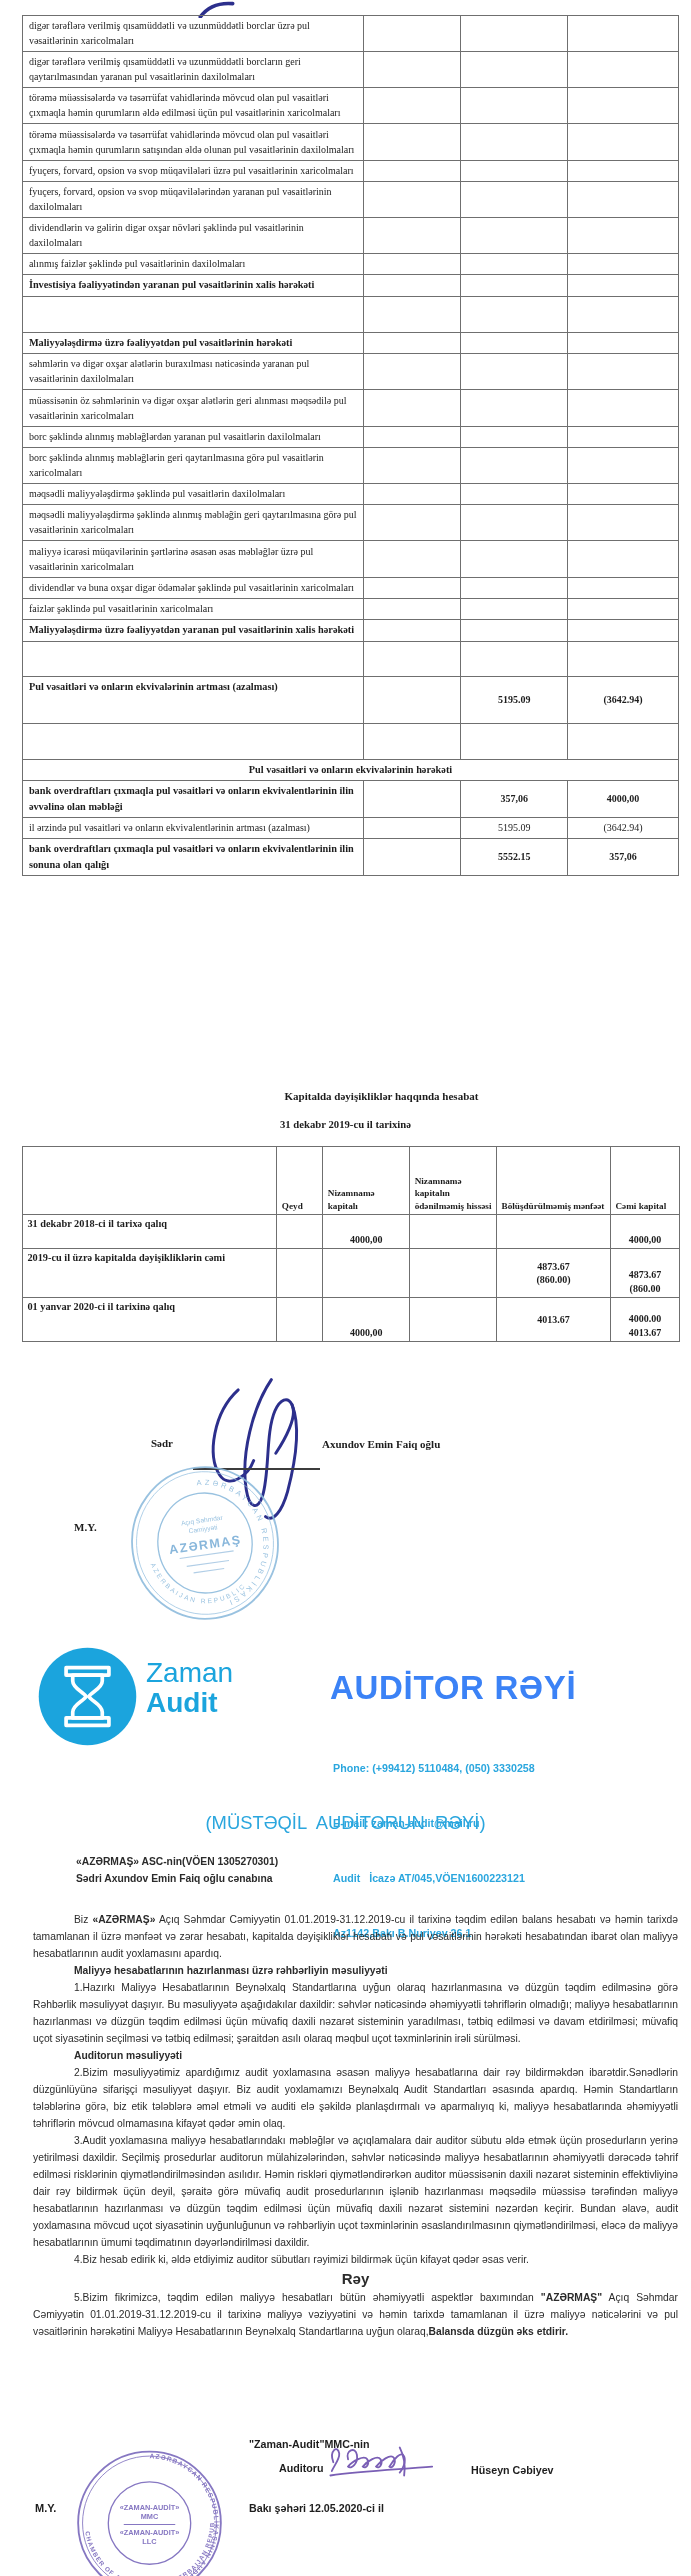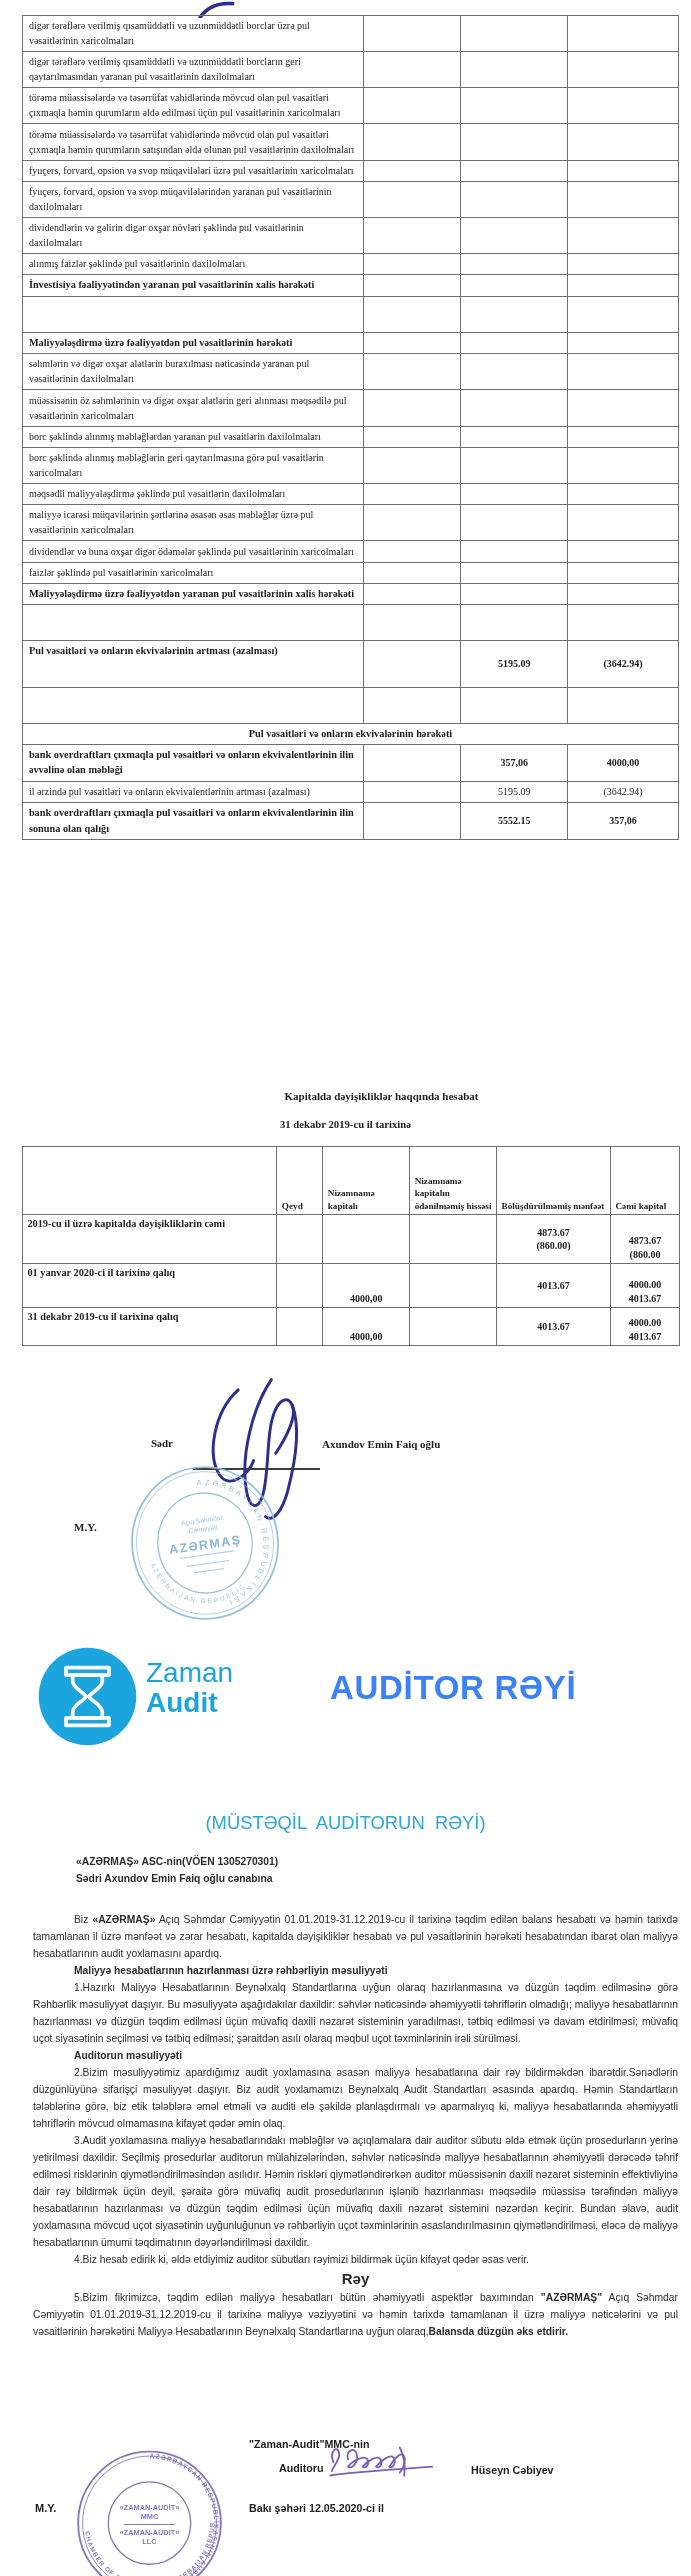--- a/index.html
+++ b/index.html
@@ -181,20 +181,26 @@
           <td class="num"></td>
         </tr>
         <tr>
           <td class="lbl">borc şəklində alınmış məbləğlərin geri qaytarılmasına görə pul vəsaitlərin xaricolmaları</td>
           <td class="num"></td>
           <td class="num"></td>
           <td class="num"></td>
         </tr>
         <tr>
           <td class="lbl">məqsədli maliyyələşdirmə şəklində pul vəsaitlərin daxilolmaları</td>
+          <td class="num"></td>
+          <td class="num"></td>
+          <td class="num"></td>
+        </tr>
+        <tr>
+          <td class="lbl">məqsədli maliyyələşdirmə şəklində alınmış məbləğin geri qaytarılmasına görə pul vəsaitlərinin xaricolmaları</td>
           <td class="num"></td>
           <td class="num"></td>
           <td class="num"></td>
         </tr>
         <tr>
           <td class="lbl">maliyyə icarəsi müqavilərinin şərtlərinə əsasən əsas məbləğlər üzrə pul vəsaitlərinin xaricolmaları</td>
           <td class="num"></td>
           <td class="num"></td>
           <td class="num"></td>
         </tr>
@@ -274,41 +280,40 @@
       <tr>
         <th></th>
         <th>Qeyd</th>
         <th>Nizamnamə kapitalı</th>
         <th>Nizamnamə kapitalın ödənilməmiş hissəsi</th>
         <th>Bölüşdürülməmiş mənfəət</th>
         <th>Cəmi kapital</th>
       </tr>
     </thead>
     <tbody id="cap-body">
+        <tr style="height: 34px;">
+          <td class="lbl">31 dekabr 2018-ci il tarixə qalıq</td>
+          <td class="val vm"></td>
+          <td class="val vb">4000,00</td>
+          <td class="val vm"></td>
+          <td class="val vm"></td>
+          <td class="val vb">4000,00</td>
+        </tr>
         <tr style="height: 49px;">
           <td class="lbl">2019-cu il üzrə kapitalda dəyişikliklərin cəmi</td>
           <td class="val vm"></td>
           <td class="val vb"></td>
           <td class="val vm"></td>
           <td class="val vm">4873.67
 (860.00)</td>
           <td class="val vb">4873.67
 (860.00</td>
         </tr>
         <tr style="height: 44px;">
           <td class="lbl">01 yanvar 2020-ci il tarixinə qalıq</td>
-          <td class="val vm"></td>
-          <td class="val vb">4000,00</td>
-          <td class="val vm"></td>
-          <td class="val vm">4013.67</td>
-          <td class="val vb">4000.00
-4013.67</td>
-        </tr>
-        <tr style="height: 38px;">
-          <td class="lbl">31 dekabr 2019-cu il tarixinə qalıq</td>
           <td class="val vm"></td>
           <td class="val vb">4000,00</td>
           <td class="val vm"></td>
           <td class="val vm">4013.67</td>
           <td class="val vb">4000.00
 4013.67</td>
         </tr>
       </tbody>
   </table>
 
@@ -356,20 +361,26 @@
       <rect x="38" y="28" width="58" height="10"></rect>
       <rect x="38" y="96" width="58" height="10"></rect>
       <path d="M 47,38 L 87,38 L 87,46 C 87,56 72,61 69,67 C 72,73 87,78 87,88 L 87,96 L 47,96 L 47,88 C 47,78 62,73 65,67 C 62,61 47,56 47,46 Z"></path>
     </g>
   </svg>
   <div class="logo-words">
     <div class="w1">Zaman</div>
     <div class="w2">Audit</div>
   </div>
   <div class="audit-title">AUDİTOR RƏYİ</div>
+  <div class="contact">
+    <div>Phone: (+99412) 5110484, (050) 3330258</div>
+    <div>E-mail: zaman-audit@mail.ru</div>
+    <div>Audit   İcazə AT/045,VÖEN1600223121</div>
+    <div>Az1142,Bakı B.Nuriyev 26.1</div>
+  </div>
   <div class="audit-sub">(MÜSTƏQİL  AUDİTORUN  RƏYİ)</div>
 
   <div id="report">
     <div class="addr">«AZƏRMAŞ» ASC-nin(VÖEN 1305270301)</div>
     <div class="addr addr2">Sədri  Axundov Emin Faiq oğlu cənabına</div>
     <div id="report-blocks">
         <p class="p">Biz <b>«AZƏRMAŞ»</b> Açıq Səhmdar  Cəmiyyətin 01.01.2019-31.12.2019-cu il tarixinə təqdim edilən balans hesabatı və həmin tarixdə tamamlanan il üzrə mənfəət və zərar hesabatı, kapitalda dəyişikliklər hesabatı və pul vəsaitlərinin hərəkəti hesabatından ibarət olan maliyyə hesabatlarının audit yoxlamasını apardıq.</p>
         <p class="h"><b>Maliyyə hesabatlarının hazırlanması üzrə rəhbərliyin məsuliyyəti</b></p>
         <p class="p">1.Hazırkı  Maliyyə Hesabatlarının Beynəlxalq Standartlarına uyğun olaraq hazırlanmasına və düzgün təqdim edilməsinə görə Rəhbərlik məsuliyyət daşıyır. Bu məsuliyyətə aşağıdakılar daxildir: səhvlər nəticəsində əhəmiyyətli təhriflərin olmadığı; maliyyə hesabatlarının hazırlanması və düzgün təqdim edilməsi üçün müvafiq daxili nəzarət sisteminin yaradılması, tətbiq edilməsi və davam etdirilməsi; müvafiq uçot siyasətinin seçilməsi və tətbiq edilməsi; şəraitdən asılı olaraq məqbul uçot təxminlərinin irəli sürülməsi.</p>
         <p class="h"><b>Auditorun məsuliyyəti</b></p>

